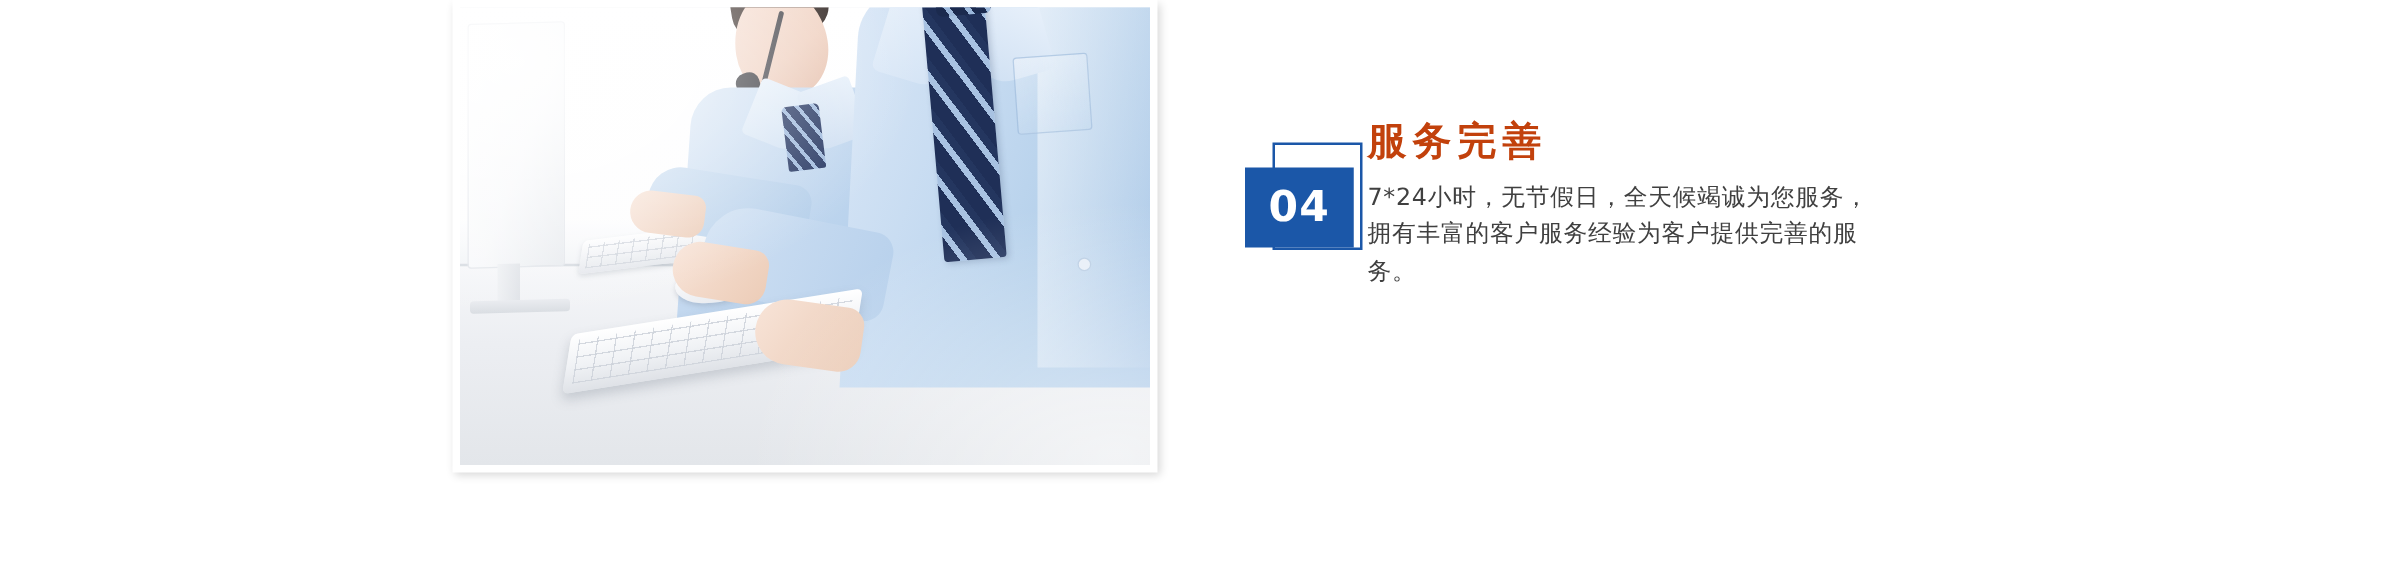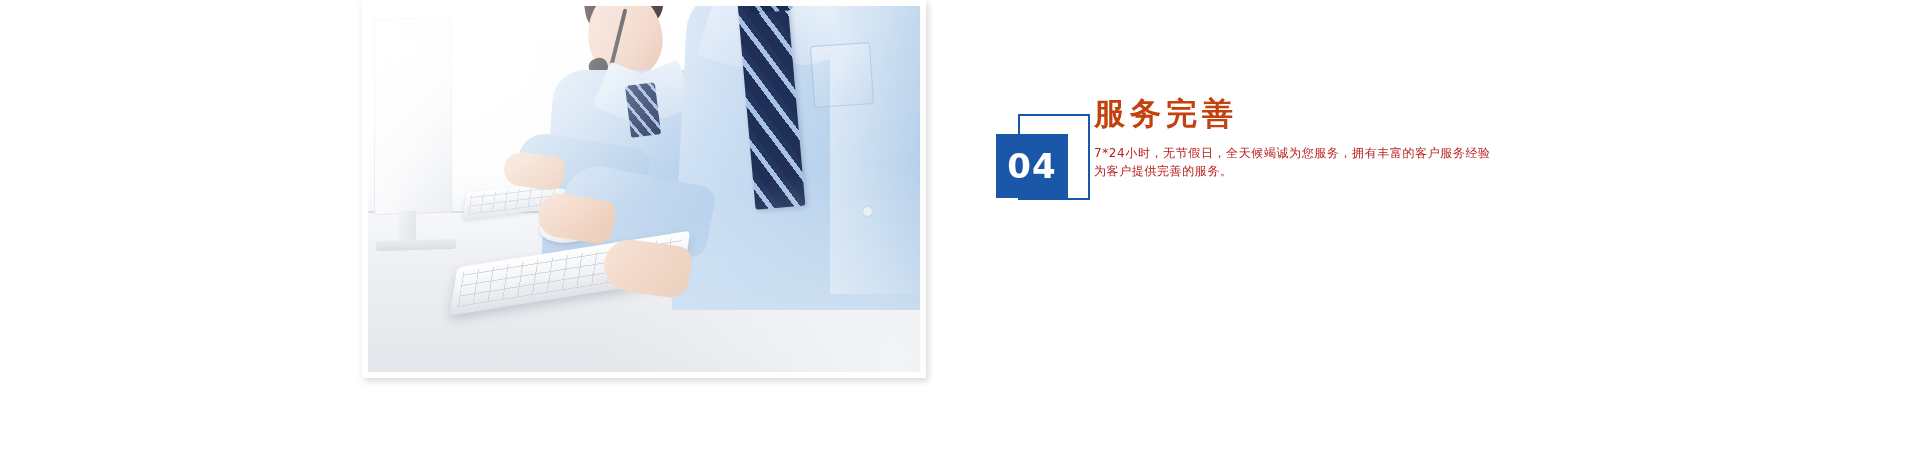--- a/index.html
+++ b/index.html
@@ -408,21 +408,21 @@
     position: absolute;
     left: 996px;
     top: 96px;
     width: 740px;
   }
 
   .badge {
     position: absolute;
     left: 0px;
     top: 38px;
-    width: 72px;
+    width: 87px;
     height: 64px;
     background: #1B57A8;
     display: flex;
     align-items: center;
     justify-content: center;
     z-index: 2;
   }
   .badge-number {
     color: #ffffff;
     font-size: 34px;
@@ -453,22 +453,22 @@
     color: #c2410c;
     font-size: 31px;
     font-weight: bold;
     letter-spacing: 5px;
     line-height: 1.15;
     white-space: nowrap;
   }
 
   .body-text {
     margin-top: 12px;
-    color: #b91c1c;
-    font-size: 12px;
+    color: #404040;
+    font-size: 19px;
     line-height: 1.55;
     letter-spacing: 0.6px;
     width: 404px;
     font-weight: normal;
   }
 </style>
 </head>
 <body>
 
 <div class="page">

